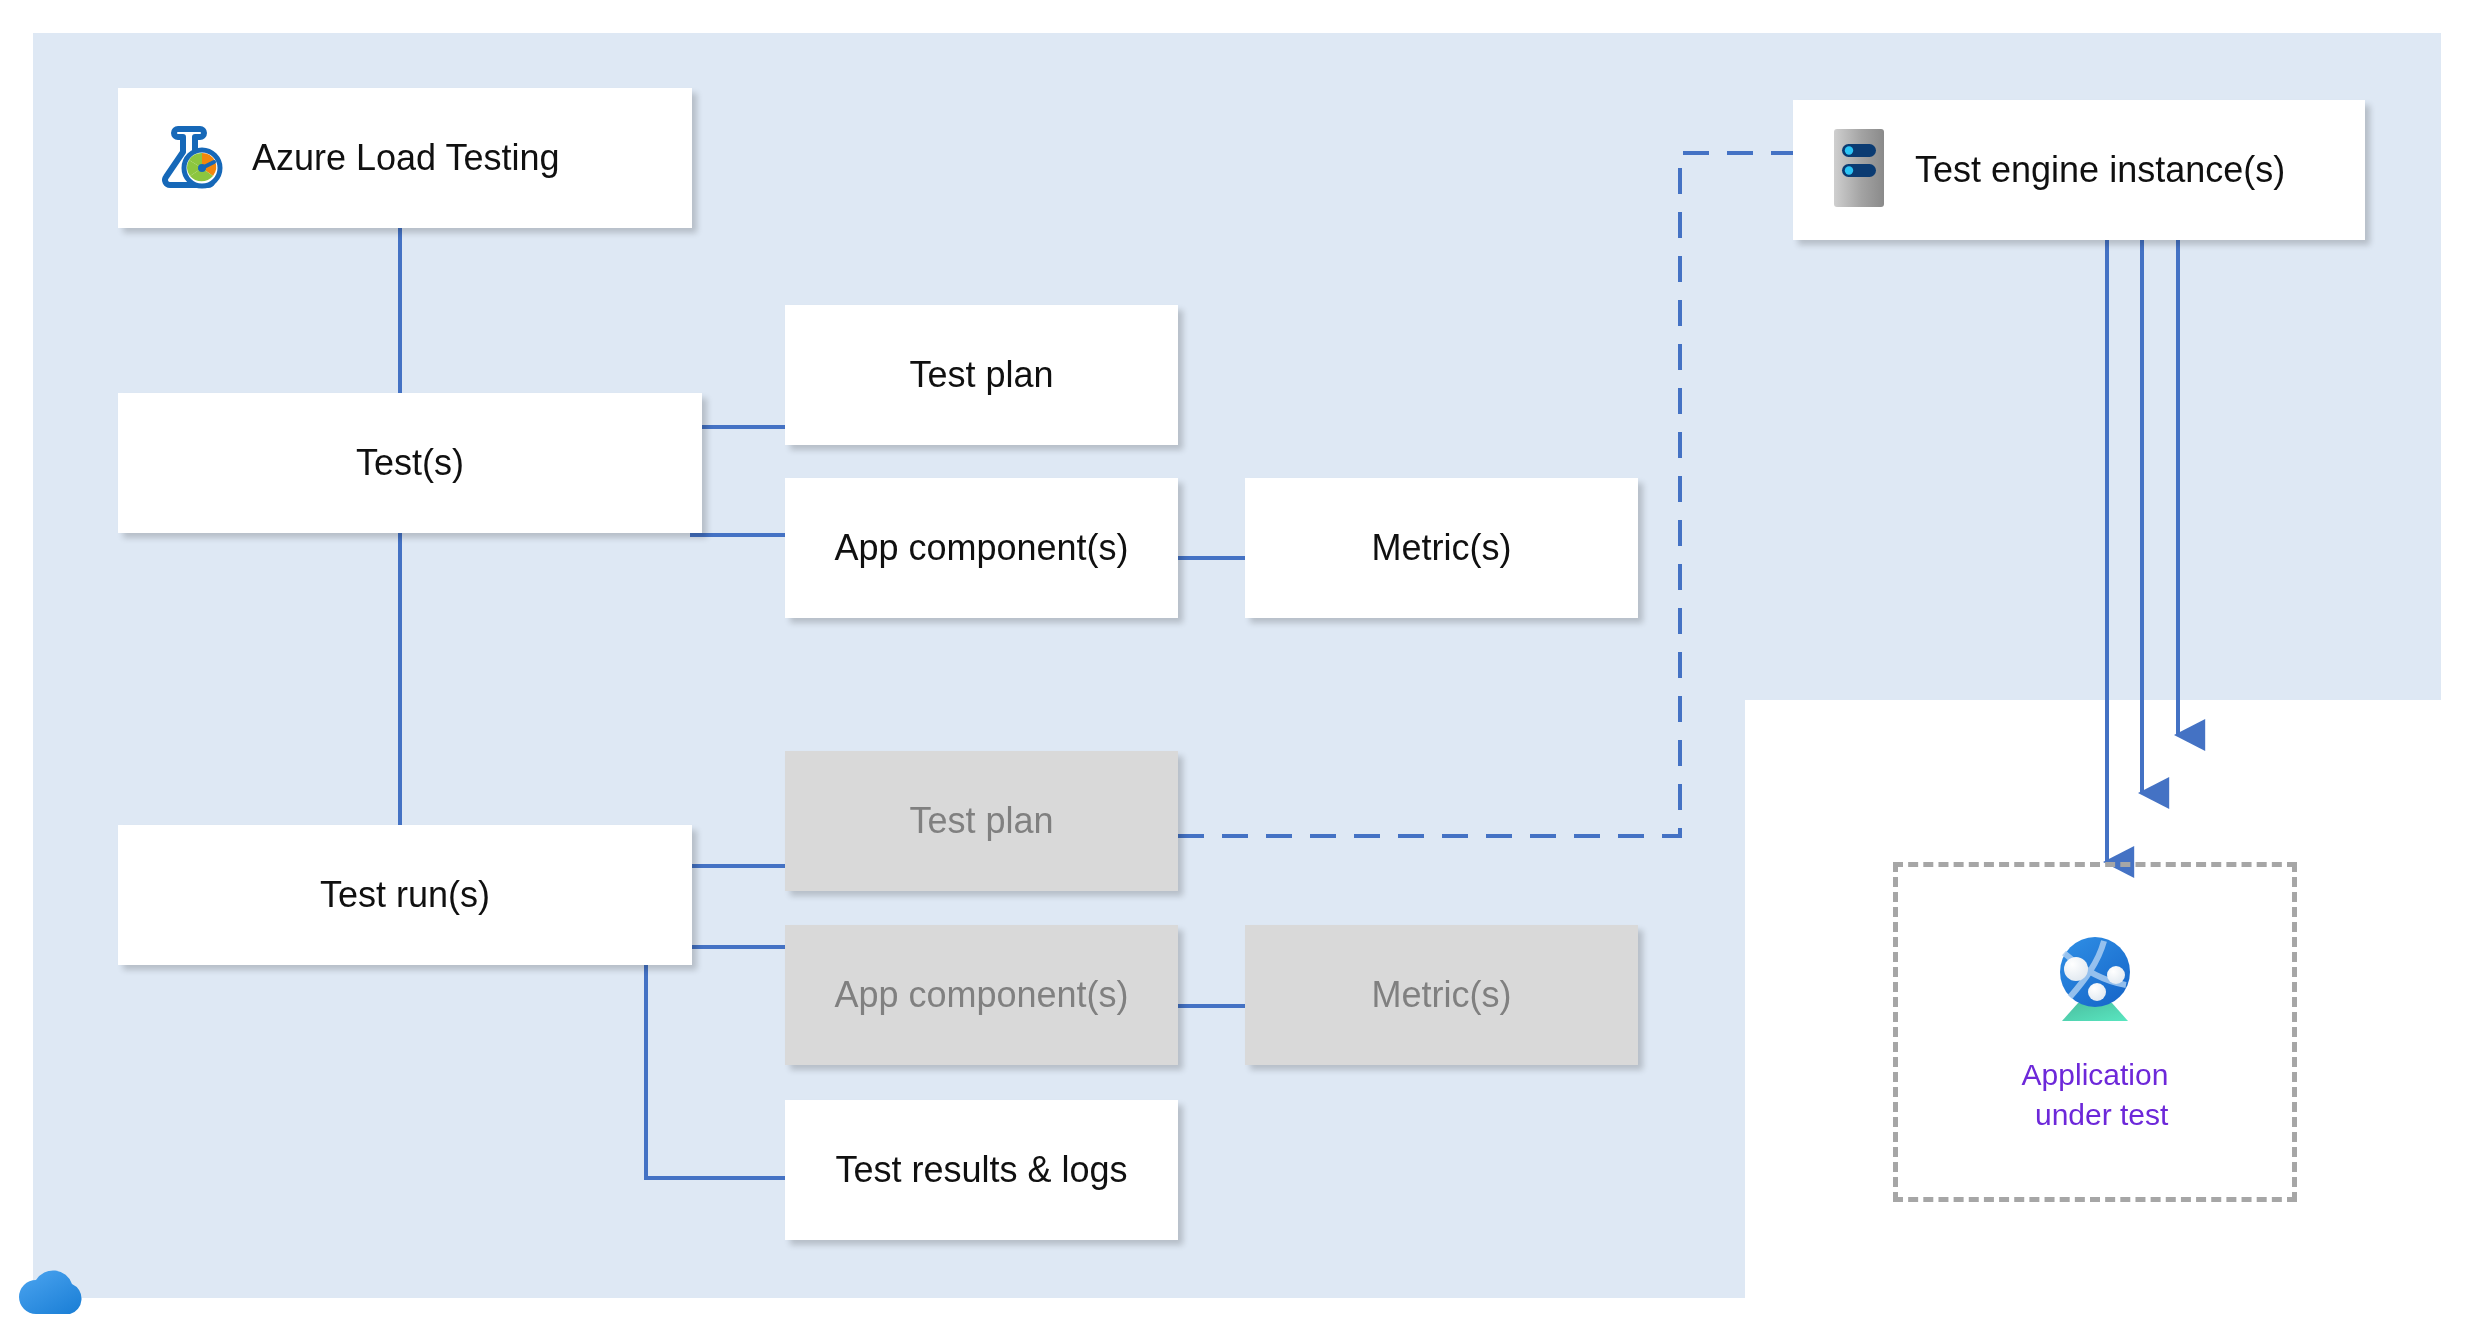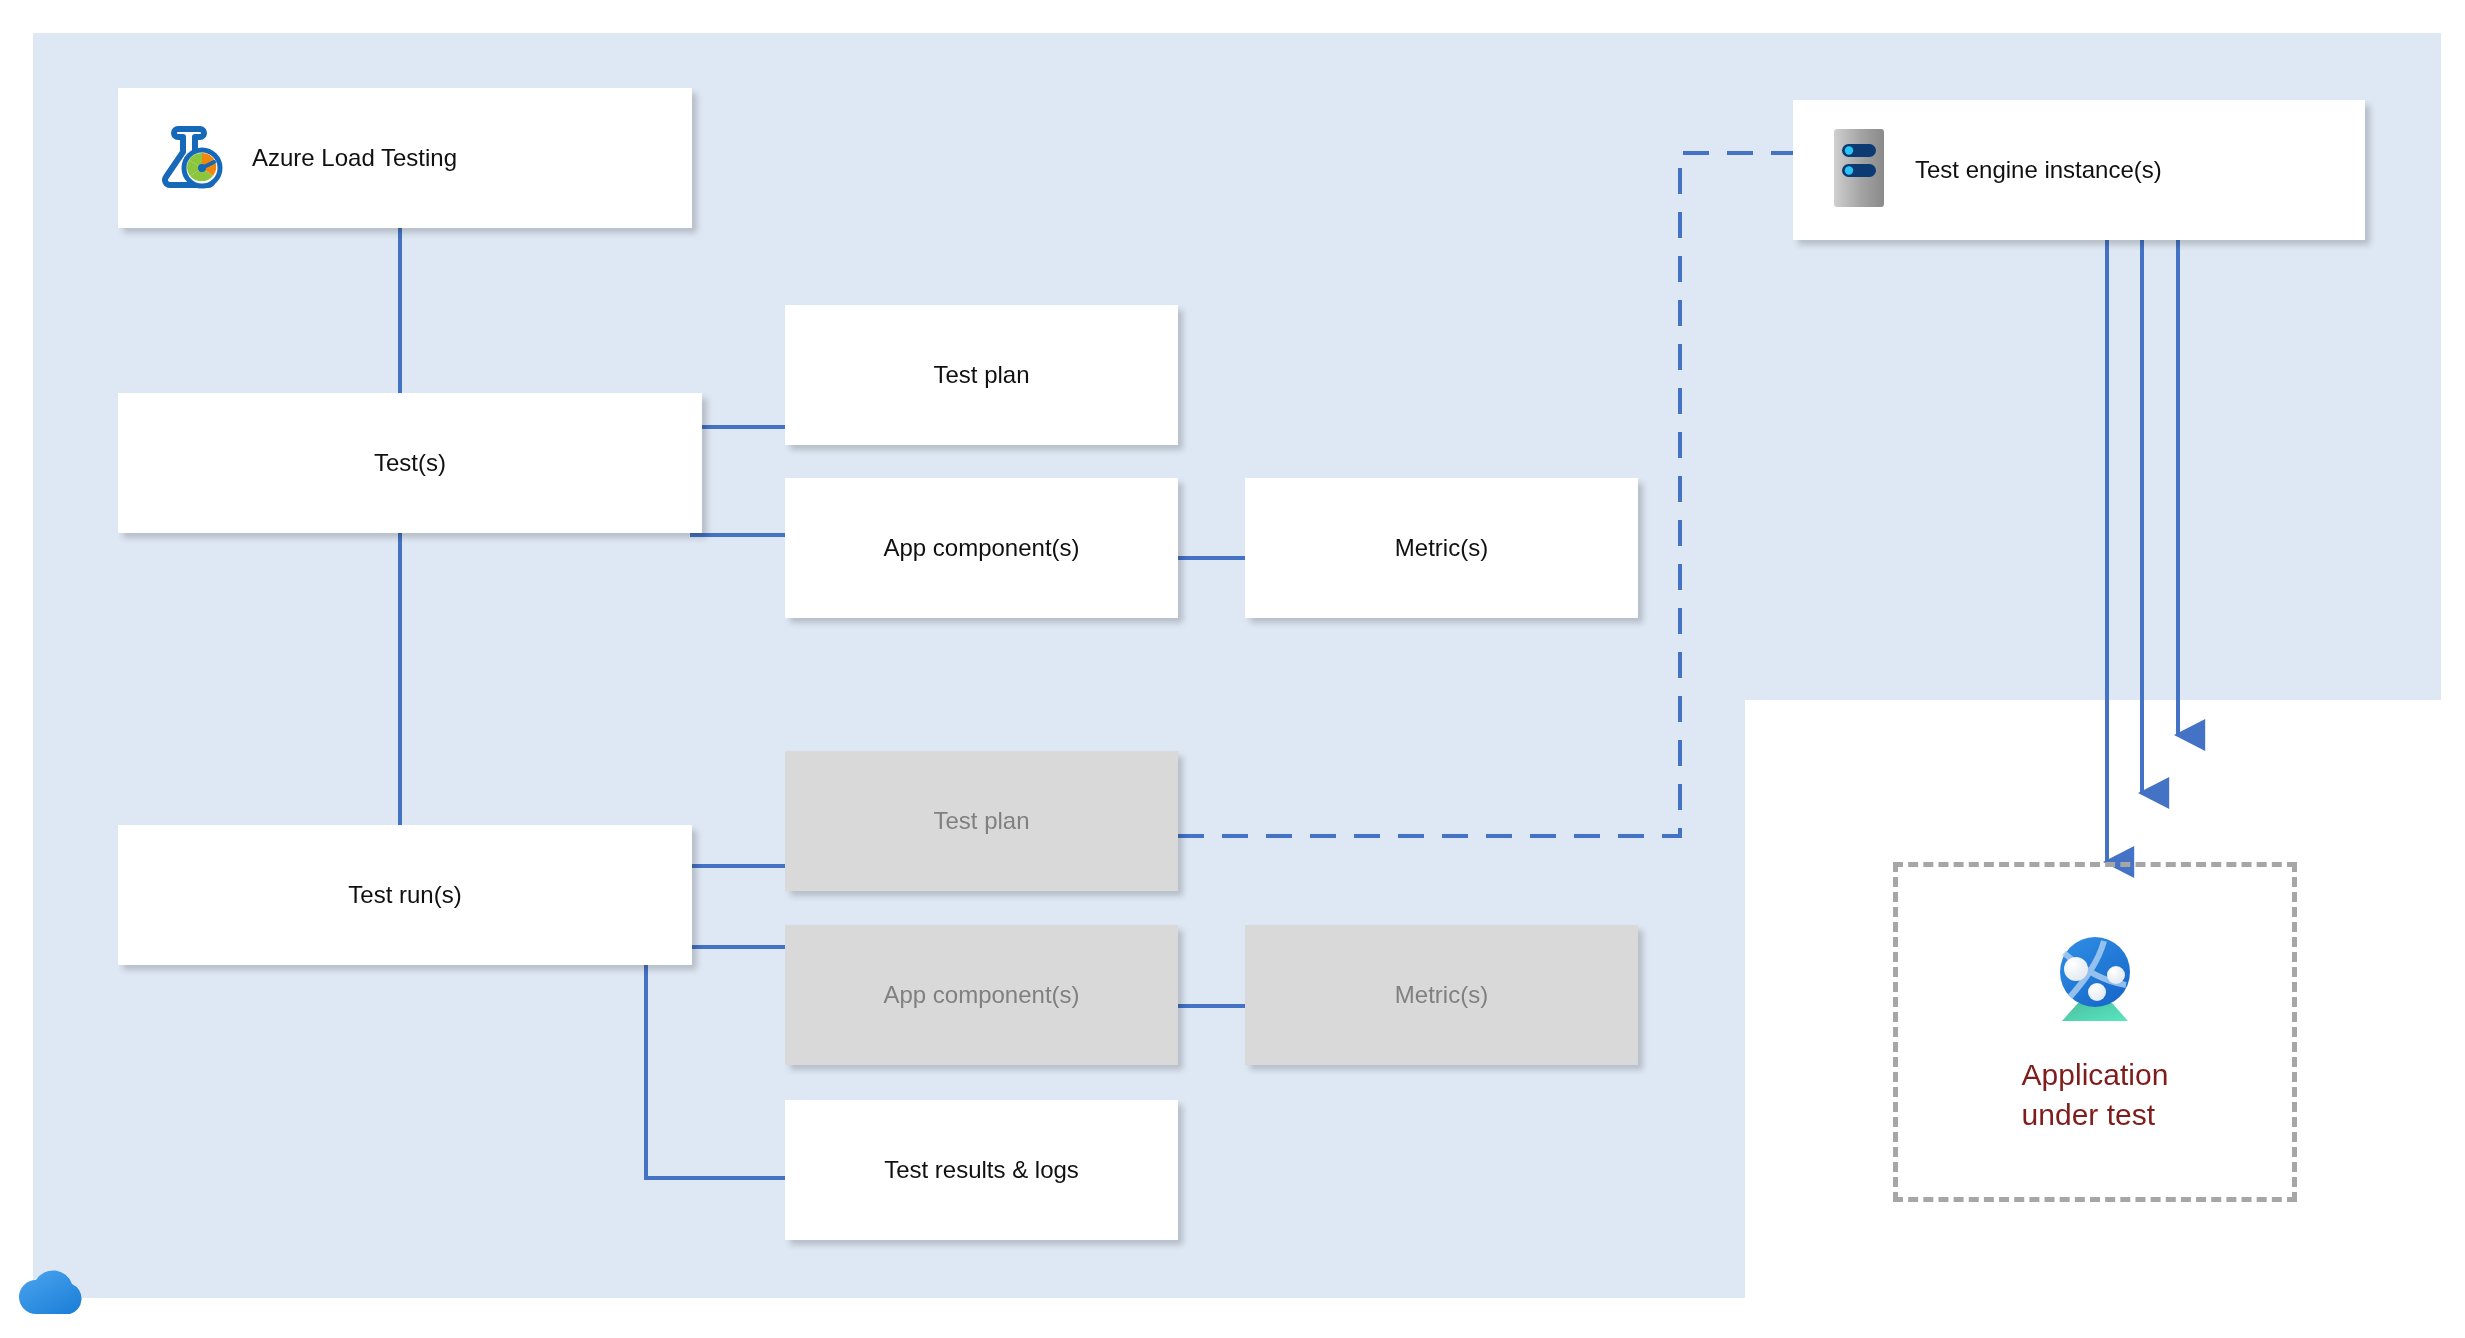--- a/index.html
+++ b/index.html
@@ -12,32 +12,32 @@
   .panel{position:absolute;background:#dee8f4;}
   .panel-top{left:33px;top:33px;width:2408px;height:667px;}
   .panel-bottom{left:33px;top:700px;width:1712px;height:598px;}
 
   
   .box{position:absolute;box-sizing:border-box;
        display:flex;align-items:center;justify-content:center;
        box-shadow:5px 5px 6px rgba(0,0,0,0.18);}
   .box.white{background:#ffffff;color:#101010;}
   .box.gray{background:#d9d9d9;color:#808080;}
-  .box .label{font-size:24px;line-height:1.1;white-space:nowrap;}
+  .box .label{font-size:36px;line-height:1.1;white-space:nowrap;}
 
   
   .box.iconbox{justify-content:flex-start;}
   .box.iconbox .icon{margin-left:38px;margin-right:28px;flex:0 0 auto;display:block;}
   .box.iconbox .label{margin-left:0;}
 
   
   .dashbox{position:absolute;box-sizing:border-box;
            border:5px dashed #a6a6a6;background:transparent;
            display:flex;flex-direction:column;align-items:center;justify-content:center;}
-  .dashbox .caption{font-size:30px;line-height:1.35;color:#7f1d1d;text-align:left;margin-top:26px;}
+  .dashbox .caption{font-size:30px;line-height:1.35;color:#6d28d9;text-align:right;margin-top:26px;}
 
   
   .conn{position:absolute;background:#4472c4;}
   .conn-h{height:4px;}
   .conn-v{width:4px;}
 
   svg.overlay{position:absolute;left:0;top:0;width:2465px;height:1338px;
               pointer-events:none;overflow:visible;}
 
   .cloud{position:absolute;}

